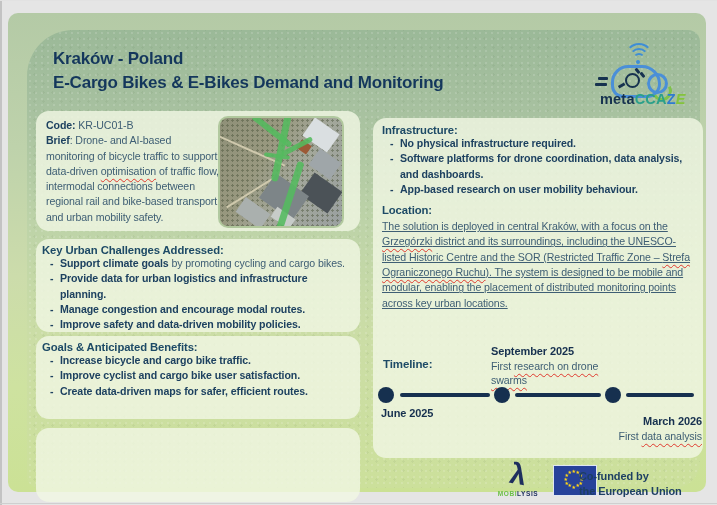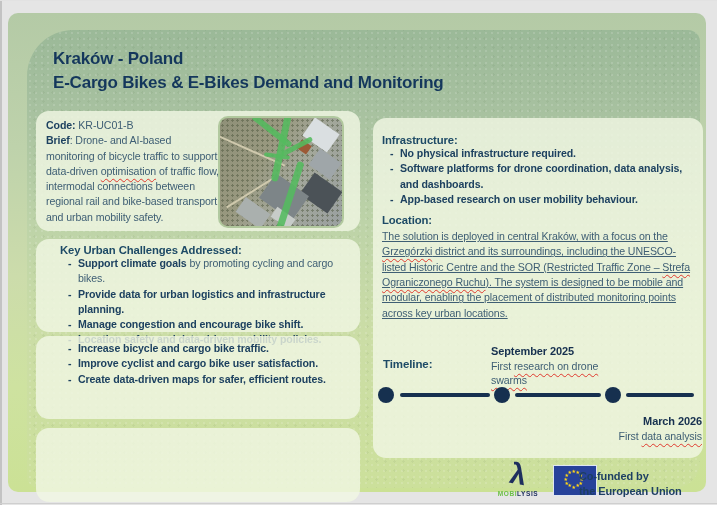--- a/index.html
+++ b/index.html
@@ -70,24 +70,24 @@
        background:linear-gradient(120deg,#8f9078 0%,#98987f 35%,#a3a79a 60%,#9aa0a0 100%);}
   .map .speck{position:absolute;inset:0;
        background-image:radial-gradient(rgba(70,80,55,0.45) 1px,transparent 1.4px);background-size:5px 5px;}
   .bld{position:absolute;}
   .path{position:absolute;background:#cfc9ad;height:2px;}
   .route{position:absolute;background:#54bb5e;opacity:0.88;border-radius:3px;}
 
   .ul{margin:0;padding:0;list-style:none;}
   .li{position:relative;padding-left:10px;margin:0;}
   .li::before{content:"-";position:absolute;left:0;top:0;color:#1d4160;font-weight:bold;}
-  .boxpad{position:absolute;left:24px;top:5px;right:6px;}
+  .boxpad{position:absolute;left:6px;top:5px;right:6px;}
   .indent{margin-left:8px;}
 
-  .rightflow{position:absolute;left:9px;top:16px;width:312px;}
+  .rightflow{position:absolute;left:9px;top:6px;width:312px;}
   .locpara{margin-top:3px;text-decoration:underline;}
 
   
   .timeline{position:absolute;left:0;top:226px;width:330px;height:114px;}
   .tl-label{position:absolute;left:10px;top:14px;font-size:11.5px;}
   .dot{position:absolute;width:16px;height:16px;border-radius:50%;background:#16304f;top:43px;}
   .dot1{left:5px;} .dot2{left:121px;} .dot3{left:232px;}
   .tline{position:absolute;top:49px;height:4px;background:#16304f;border-radius:2px;}
   .tline1{left:27px;width:90px;}
   .tline2{left:142px;width:86px;}
@@ -119,20 +119,38 @@
   <div class="edge-bottom"></div>
 
   <div class="card">
     <div class="inner">
       <div class="texture"></div>
     </div>
 
     <div class="title title1">Kraków - Poland</div>
     <div class="title title2">E-Cargo Bikes &amp; E-Bikes Demand and Monitoring</div>
 
+    <div class="mlogo">
+      <div class="arc arc3"></div>
+      <div class="arc arc2"></div>
+      <div class="arc arc1"></div>
+      <div class="wifidot"></div>
+      <div class="cloudbody"></div>
+      <div class="cloudbump"></div>
+      <div class="greenarc"></div>
+      <div class="plugring"></div>
+      <div class="prong prong1"></div>
+      <div class="prong prong2"></div>
+      <div class="cable"></div>
+      <div class="dash dash1"></div>
+      <div class="dash dash2"></div>
+      <div class="wordmark">
+        <span class="wm-meta">meta</span><span class="wm-cca">CCA</span><span class="wm-z">Z</span><span class="wm-e">E</span>
+      </div>
+    </div>
 
     <div class="pbox box-code">
       <div class="codetext t">
         <span class="b">Code:</span><span> KR-UC01-B</span><br>
         <span class="b">Brief</span><span>: Drone- and AI-based monitoring of bicycle traffic to support data-driven </span><span class="sq">optimisation</span><span> of traffic flow, intermodal connections between regional rail and bike-based transport, and urban mobility safety.</span>
       </div>
 
       <div class="map">
         <div class="speck"></div>
         <div class="path" style="left:-4px;top:32px;width:72px;transform:rotate(24deg);"></div>
@@ -151,28 +169,29 @@
         <div class="route" style="left:44px;top:36px;width:26px;height:4px;transform:rotate(8deg);"></div>
       </div>
     </div>
 
     <div class="pbox box-challenges">
       <div class="boxpad">
         <div class="hd">Key Urban Challenges Addressed:</div>
         <div class="ul t indent">
           <div class="li"><span class="b">Support climate goals</span><span> by promoting cycling and cargo bikes.</span></div>
           <div class="li"><span class="b">Provide data for urban logistics and infrastructure planning.</span><span></span></div>
-          <div class="li"><span class="b">Manage congestion and encourage bike shift.</span><span></span></div>
-          <div class="li"><span class="b">Location safety and data-driven mobility policies.</span><span></span></div>
+          <div class="li"><span class="b">Manage congestion and encourage modal routes.</span><span></span></div>
+          <div class="li"><span class="b">Improve safety and data-driven mobility policies.</span><span></span></div>
         </div>
       </div>
     </div>
 
     <div class="pbox box-goals">
       <div class="boxpad">
+        <div class="hd">Goals &amp; Anticipated Benefits:</div>
         <div class="ul t indent">
           <div class="li"><span class="b">Increase bicycle and cargo bike traffic.</span><span></span></div>
           <div class="li"><span class="b">Improve cyclist and cargo bike user satisfaction.</span><span></span></div>
           <div class="li"><span class="b">Create data-driven maps for safer, efficient routes.</span><span></span></div>
         </div>
       </div>
     </div>
 
     <div class="pbox box-ownership">
       <div class="boxpad">
@@ -199,20 +218,21 @@
           <span class="mdate">September 2025</span>
           <span>First </span><span class="sq">research on drone swarms</span>
         </div>
         <div class="dot dot1"></div>
         <div class="dot dot2"></div>
         <div class="dot dot3"></div>
         <div class="tline tline1"></div>
         <div class="tline tline2"></div>
         <div class="tline tline3"></div>
         <div class="mstone m1">
+          <span class="mdate">June 2025</span>
           <span></span>
         </div>
         <div class="mstone m3">
           <span class="mdate">March 2026</span>
           <span>First </span><span class="sq">data analysis</span>
         </div>
       </div>
     </div>
 
     <div class="mobilysis">

